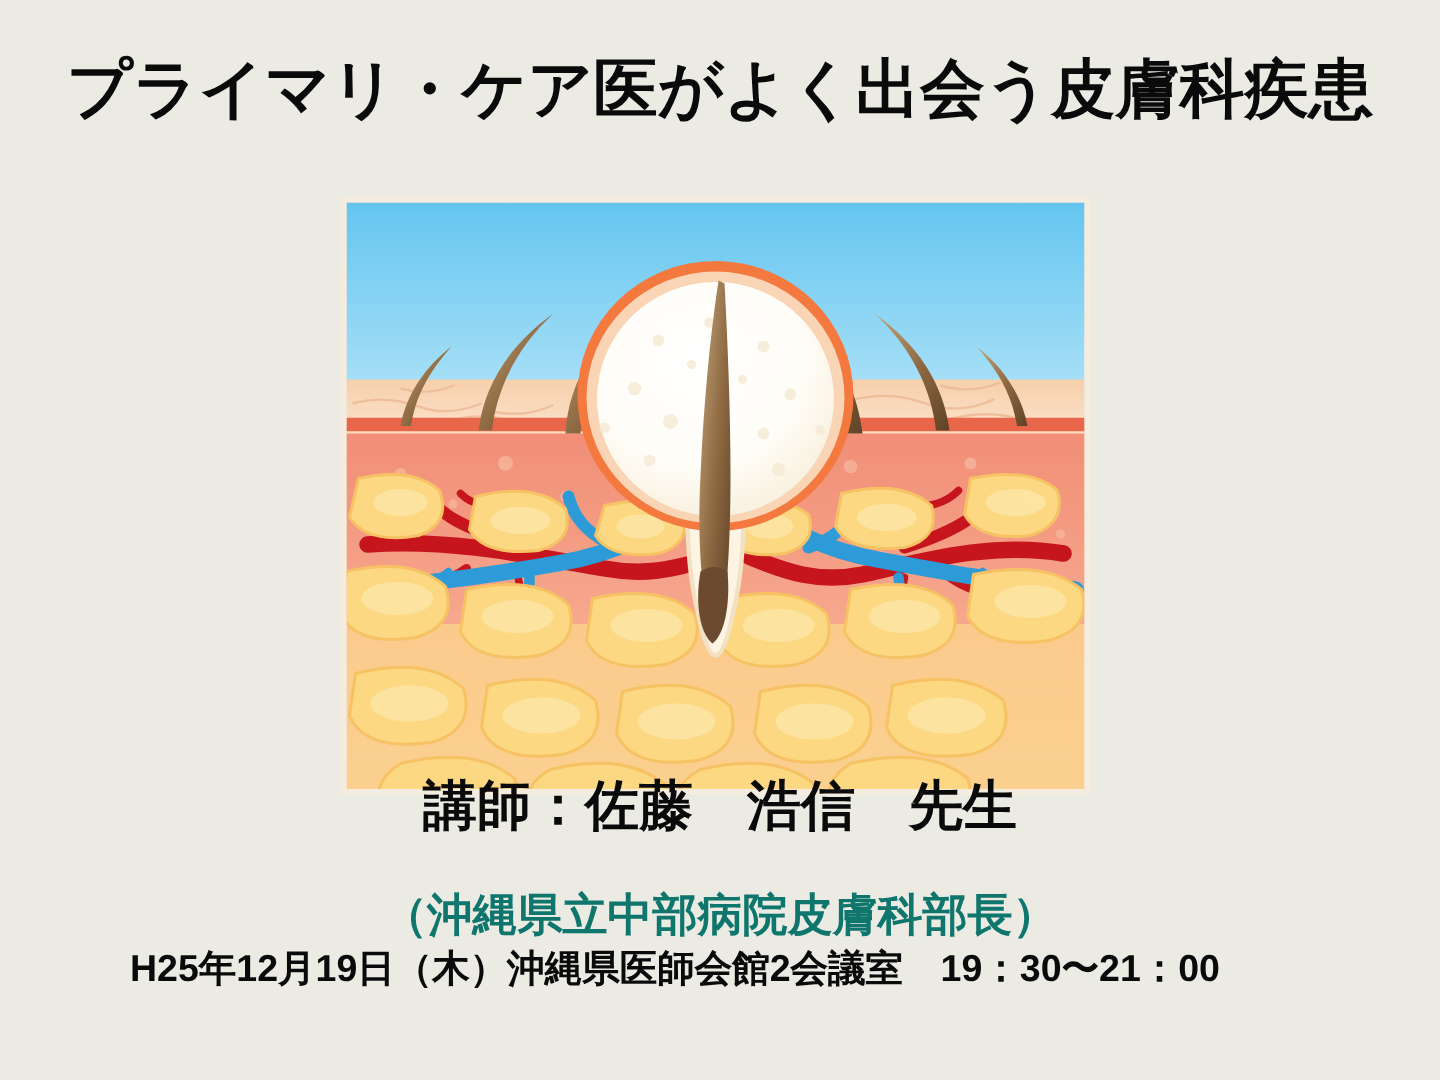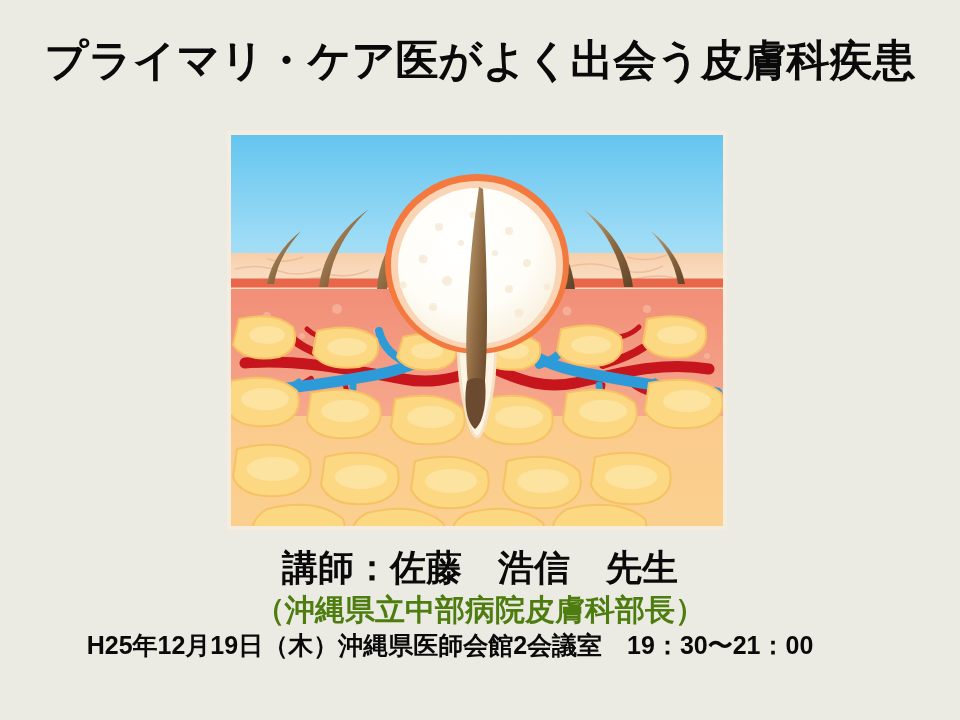--- a/index.html
+++ b/index.html
@@ -31,27 +31,27 @@
     position:absolute;
     left:227px;top:131px;
     width:500px;height:399px;
     overflow:hidden;
     background:#f5e9dc;
   }
   .illus svg{display:block;width:500px;height:399px;}
 
   
   .cap1{
-    position:absolute;left:0;top:544px;width:960px;
+    position:absolute;left:0;top:513px;width:960px;
     text-align:center;font-size:36px;font-weight:bold;color:#0a0a0a;
     white-space:nowrap;
   }
   .cap2{
     position:absolute;left:0;top:590px;width:960px;
-    text-align:center;font-size:30px;font-weight:bold;color:#4d7c0f;
+    text-align:center;font-size:30px;font-weight:bold;color:#0f766e;
     white-space:nowrap;
   }
   .cap3{
     position:absolute;left:0;top:629px;width:900px;
     text-align:center;font-size:25px;font-weight:bold;color:#0a0a0a;
     white-space:nowrap;
   }
 </style>
 </head>
 <body>

